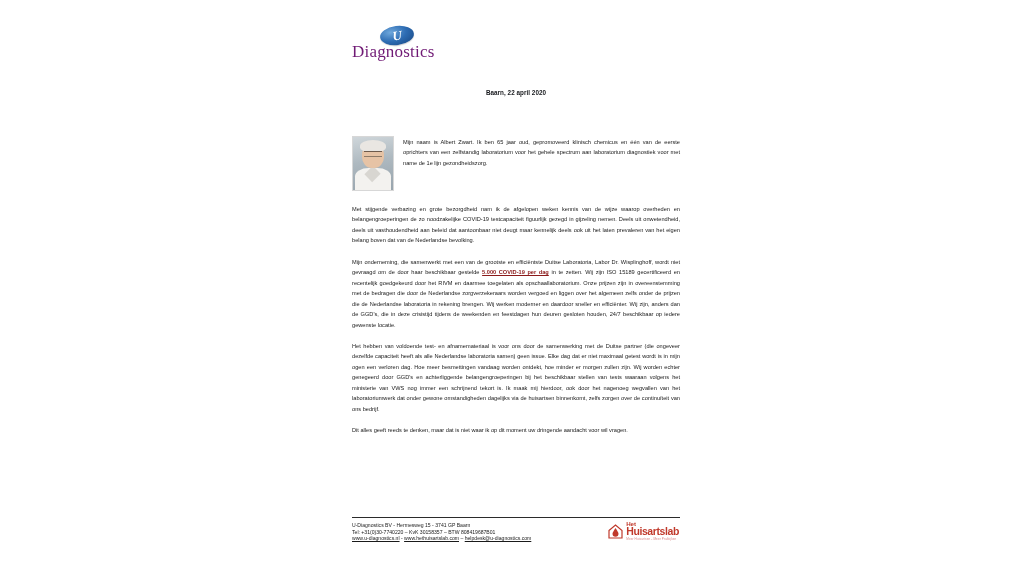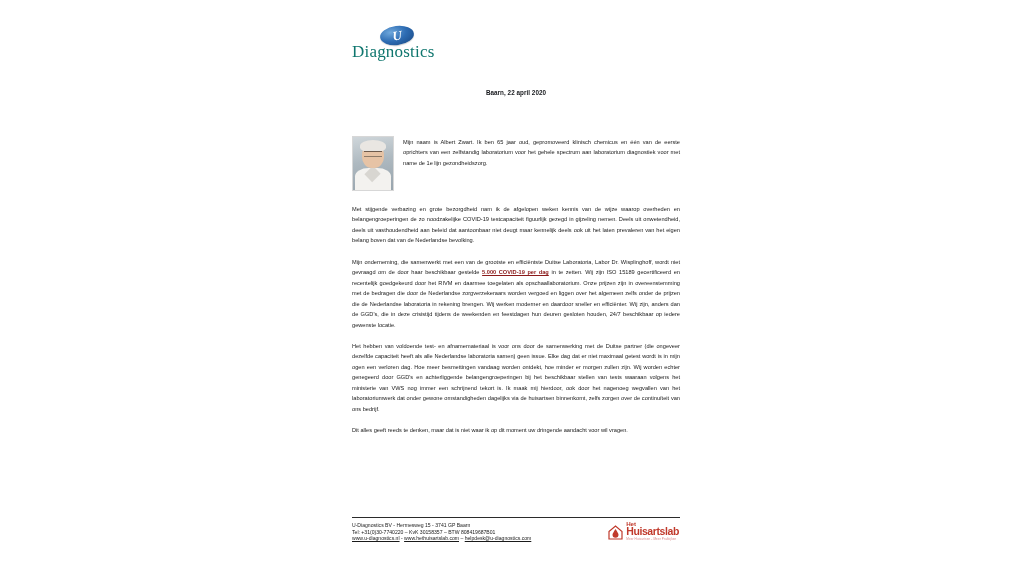--- a/index.html
+++ b/index.html
@@ -62,21 +62,21 @@
     font-size: 13px;
     letter-spacing: 0px;
     transform: rotate(-7deg);
   }
   .logo-word {
     position: absolute;
     left: 0;
     top: 16px;
     font-family: "Liberation Serif", serif;
     font-size: 17px;
-    color: #0f766e;
+    color: #701a75;
     letter-spacing: 0.2px;
     white-space: nowrap;
   }
 
   
   .date-line {
     position: absolute;
     left: 352px;
     top: 89px;
     width: 328px;
@@ -221,21 +221,21 @@
   }
   .footer-links a,
   .footer-links span.lnk {
     color: #1a1a1a;
     text-decoration: underline;
   }
 
   
   .hl-logo {
     display: flex;
-    align-items: flex-end;
+    align-items: center;
     gap: 2px;
     padding-right: 1px;
   }
   .hl-mark {
     position: relative;
     width: 17px;
     height: 17px;
     margin-top: 1px;
   }
   .hl-text {

